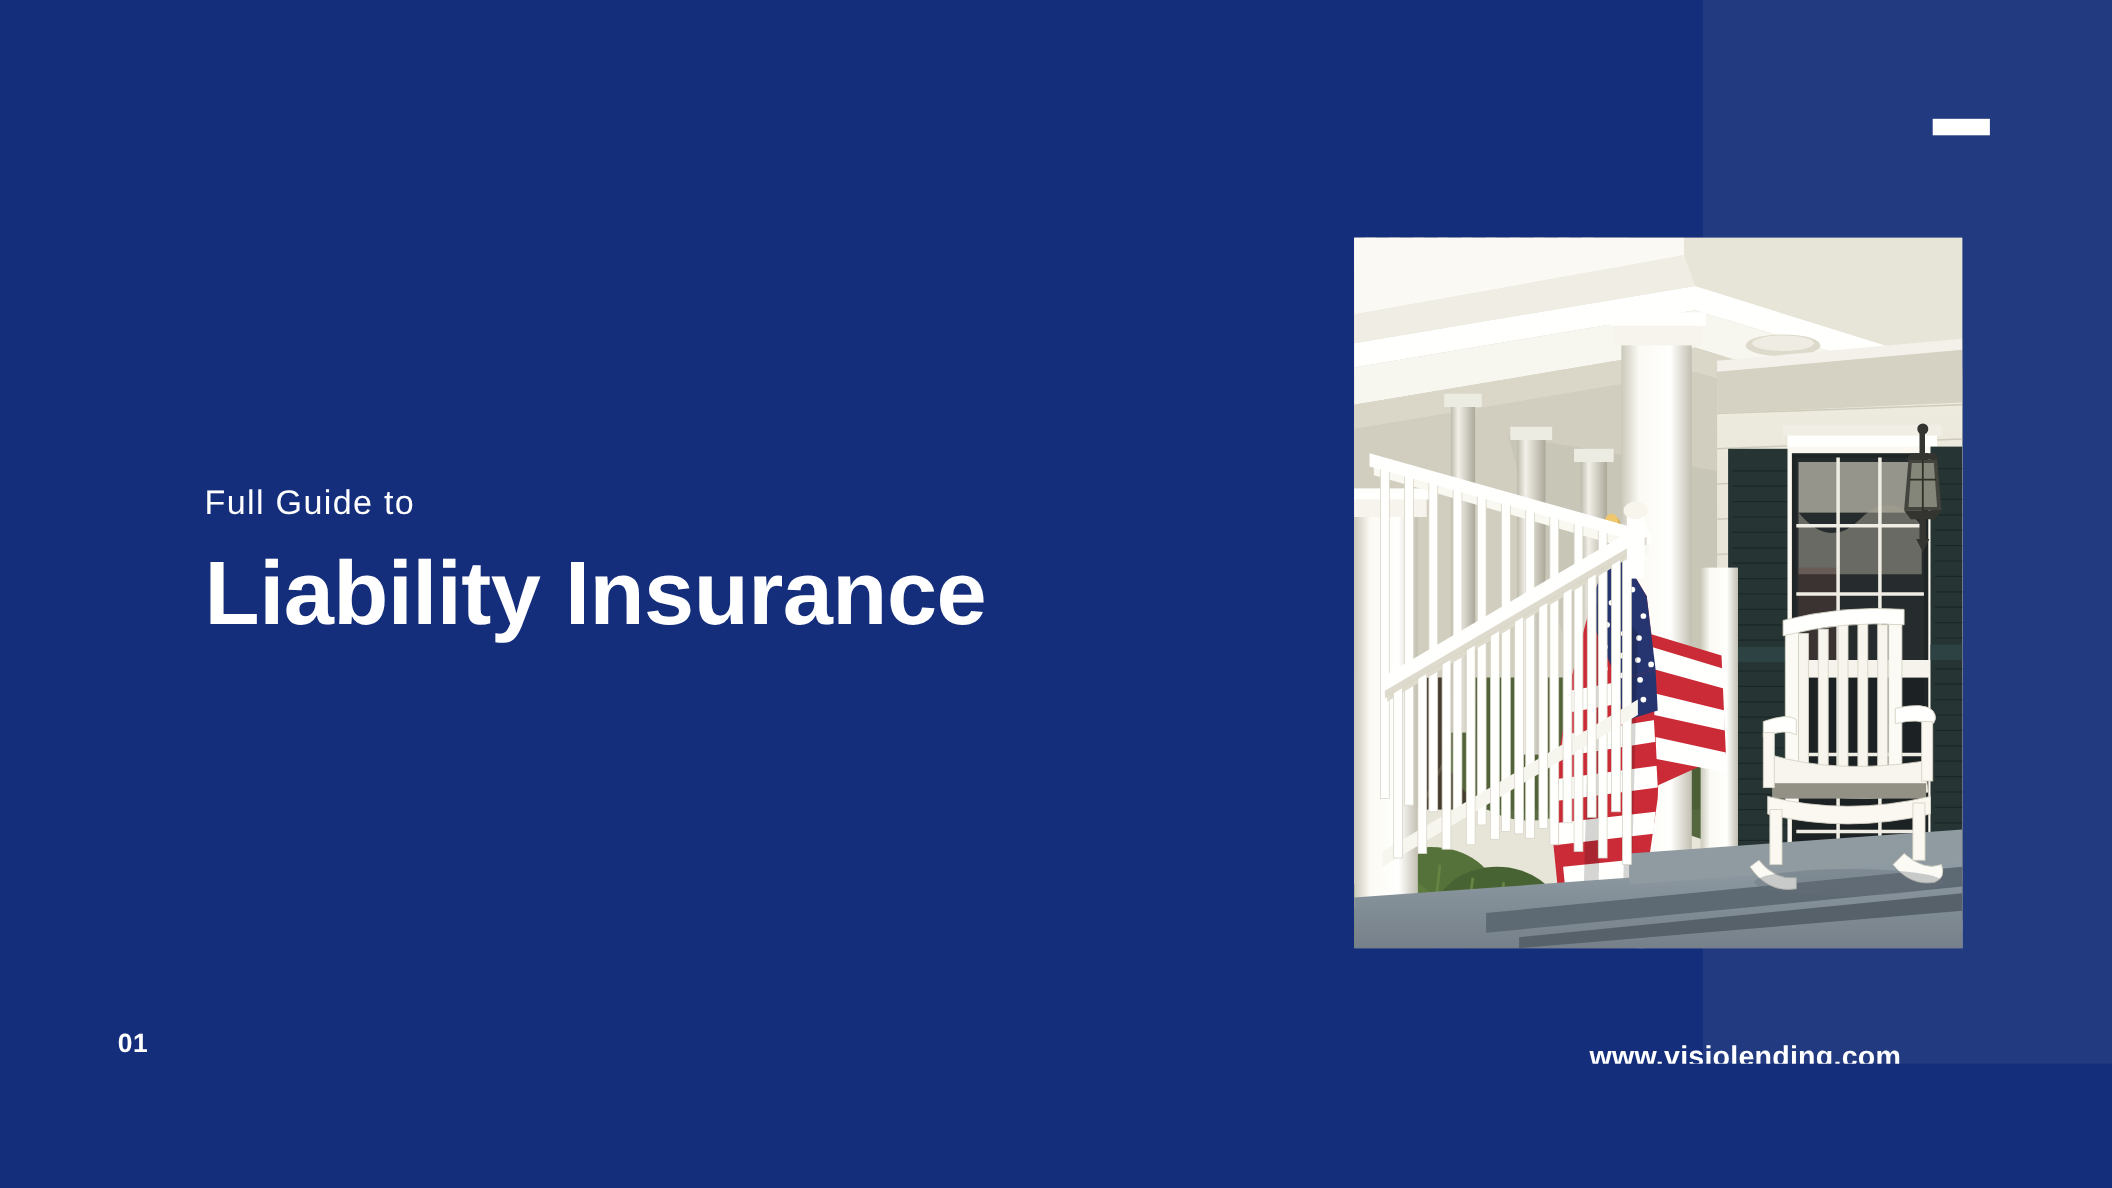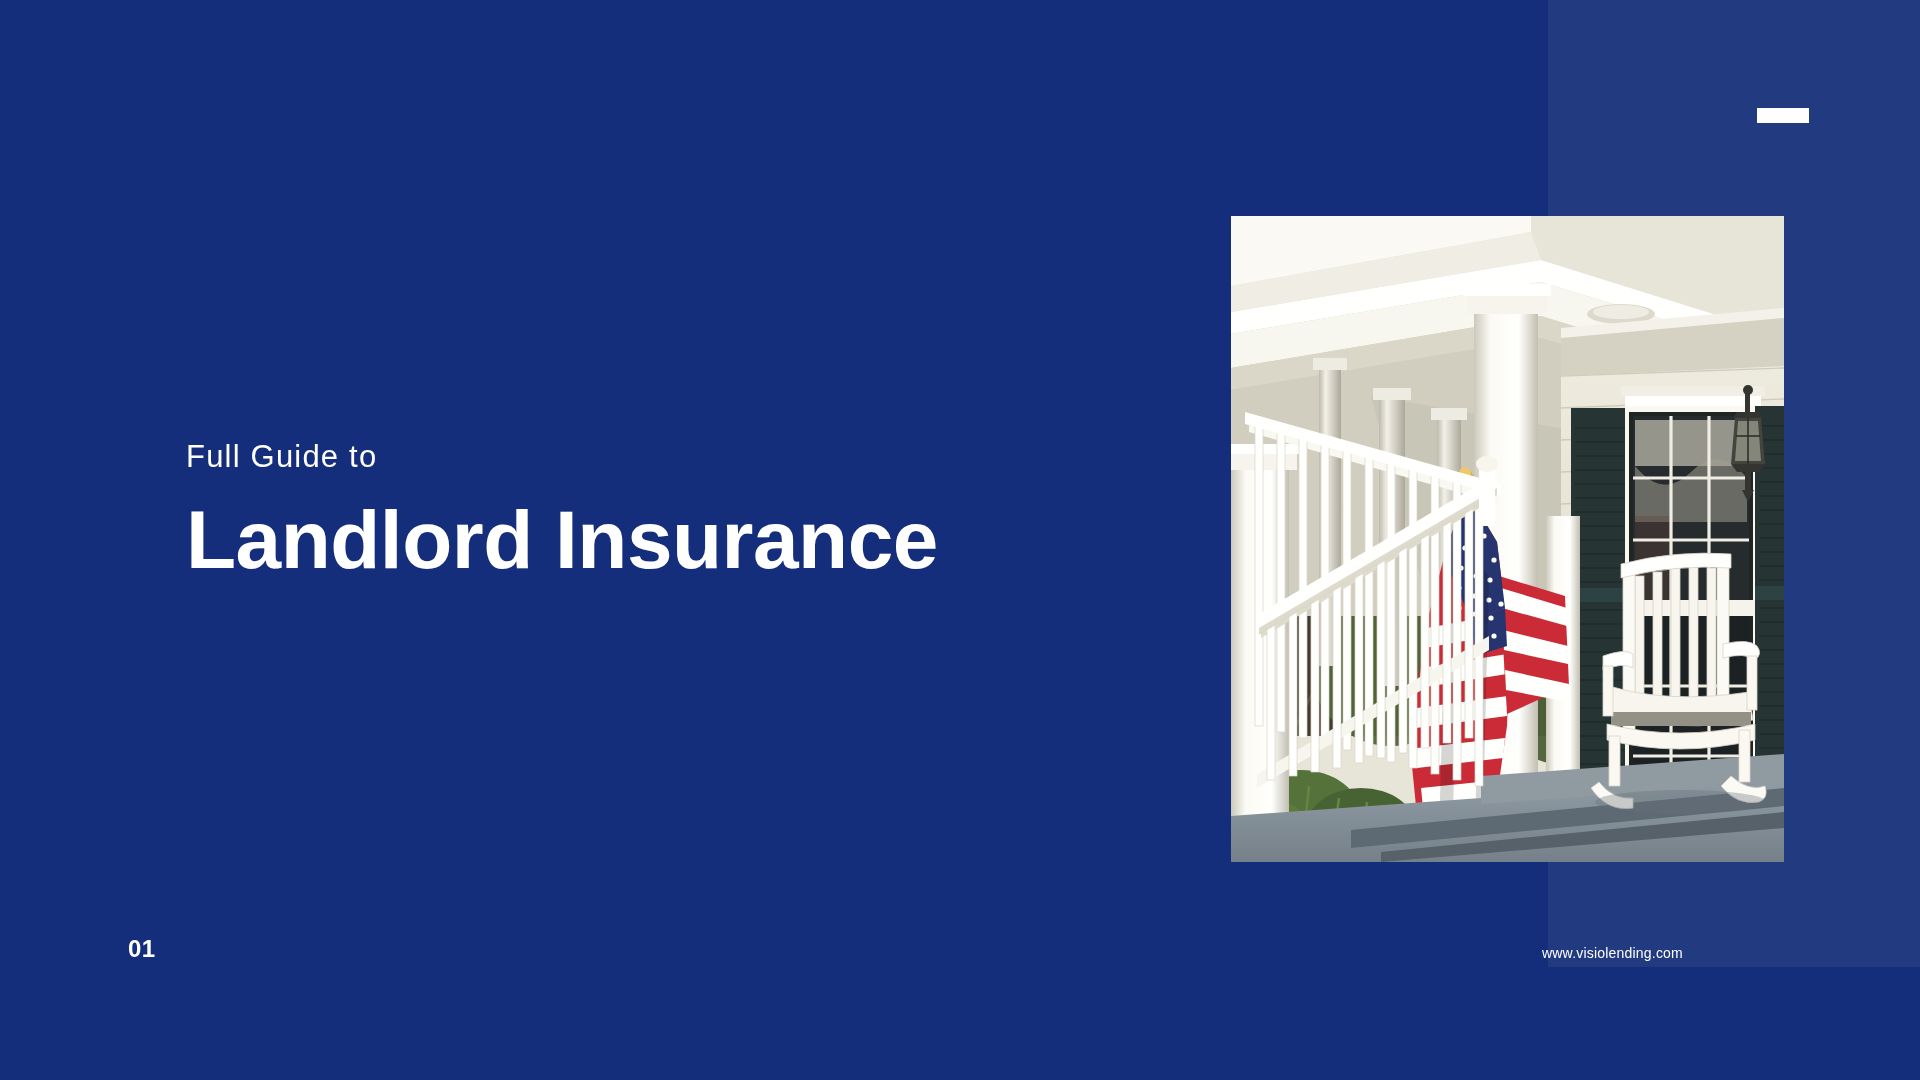--- a/index.html
+++ b/index.html
@@ -52,27 +52,26 @@
   }
   .headline .line { display:block; }
 
   
   .page-number {
     position:absolute; left:107px; top:935px;
     color:#ffffff;
     font-size:24px;
     font-weight:bold;
     letter-spacing:0.5px;
-    margin-left:21px;
   }
   .site-url {
-    position:absolute; left:1542px; top:945px;
+    position:absolute; left:1445px; top:945px;
     color:#ffffff;
-    font-size:14px;
-    font-weight:400;
+    font-size:26px;
+    font-weight:700;
     letter-spacing:0.2px;
   }
 
   
   .photo {
     position:absolute;
     left:1231px; top:216px;
     width:553px; height:646px;
     overflow:hidden;
     background:#cfcabc;
@@ -488,20 +487,20 @@
         </g>
 
         <rect x="0" y="0" width="553" height="646" fill="#FFF6E0" opacity="0.05"></rect>
       </g>
     </svg>
   </div>
 
   <div class="text-block">
     <div class="eyebrow">Full Guide to</div>
     <div class="headline">
-      <span class="line">Landlord Insurance</span>
+      <span class="line">Liability Insurance</span>
     </div>
   </div>
 
   <div class="page-number">01</div>
   <div class="site-url">www.visiolending.com</div>
 
 </div>
 
 </body></html>

